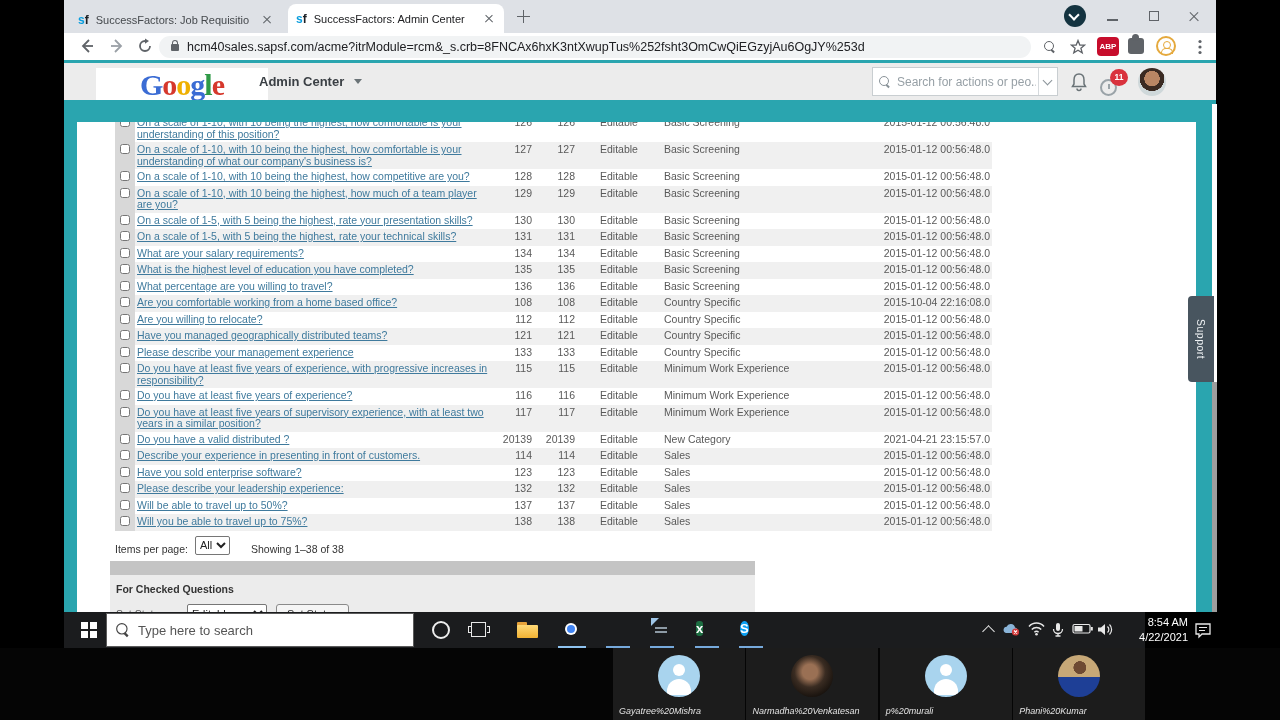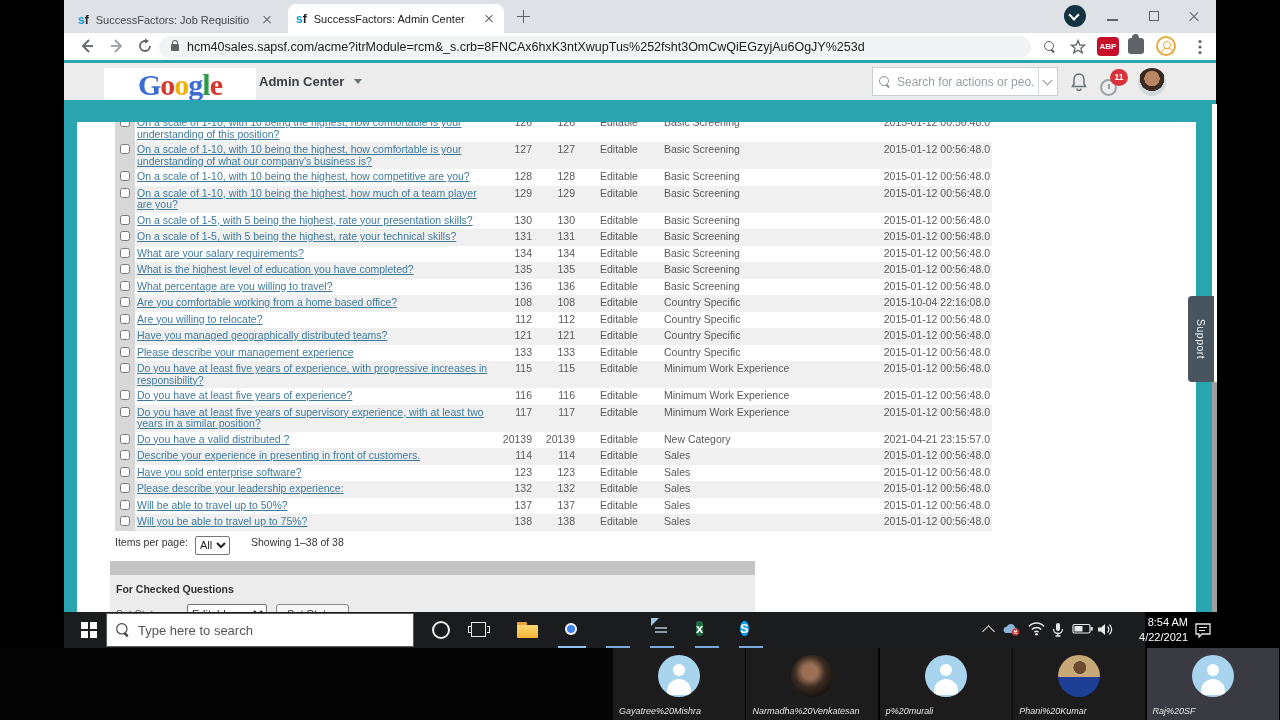--- a/index.html
+++ b/index.html
@@ -48,22 +48,22 @@
   #puzzle:before { content:""; position:absolute; left:4px; top:-4px; width:7px; height:7px; background:#5f6368; border-radius:50%; }
   #ext-person { left:1092px; top:3px; width:20px; height:20px; border-radius:50%;
     border:2px solid #e5a93d; background:#fff; position:absolute; }
   #ext-person:before { content:""; position:absolute; left:5px; top:3px; width:6px; height:6px;
     border:1.5px solid #e5a93d; border-radius:50%; }
   #ext-person:after { content:""; position:absolute; left:3px; top:10px; width:10px; height:5px;
     border:1.5px solid #e5a93d; border-bottom:none; border-radius:5px 5px 0 0; }
 
   
   #sfheader { left:0; top:60px; width:1152px; height:40px; background:#ececec; border-top:3px solid #2aa5af; }
-  #logobox { left:32px; top:5px; width:152px; height:33px; background:#fff; display:flex;
-    align-items:center; justify-content:center; overflow:hidden;margin-left:8px; }
+  #logobox { left:32px; top:5px; width:172px; height:33px; background:#fff; display:flex;
+    align-items:center; justify-content:center; overflow:hidden; }
   #googlelogo { font-family:"Liberation Serif", serif; font-size:30px; font-weight:bold; letter-spacing:-1px; }
   #module { left:195px; top:0; height:37px; display:flex; align-items:center; gap:10px;
     font-size:13px; font-weight:bold; color:#3a3f44; }
   .dd-arrow { width:0; height:0; border-left:4px solid transparent; border-right:4px solid transparent;
     border-top:5px solid #6a7377; }
   #sfsearch { left:808px; top:4px; width:186px; height:29px; background:#fff; border:1px solid #c9ced1;
     display:flex; align-items:center; padding:0 6px; }
   #sfsearch .mag:before { border-color:#8a9399; } #sfsearch .mag:after { background:#8a9399; }
   #sfsearch input { border:none; outline:none; flex:1; font-size:12px; color:#555; width:100px;
     font-family:"Liberation Sans", sans-serif; }
@@ -96,21 +96,21 @@
   td { padding:2px 2px; vertical-align:top; line-height:11.5px; }
   tr.alt { background:#f0f0f0; }
   td.cb { background:#d8d8d8; text-align:center; padding-top:2px; }
   td.cb input { width:10px; height:10px; accent-color:#fff; }
   a.q { color:#3f7a9d; }
   td.num { text-align:right; padding-right:3px; }
   td.status { padding-left:22px; }
   td.cat { padding-left:2px; }
   td.ts { text-align:right; padding-right:2px; }
 
-  #pager { display:flex; align-items:flex-start; gap:7px; margin-top:5px; font-size:10.5px; color:#333; }
+  #pager { display:flex; align-items:flex-end; gap:7px; margin-top:5px; font-size:10.5px; color:#333; }
   select { font-family:"Liberation Sans", sans-serif; font-size:11px; color:#222; background:#fff;
     border:1px solid #767676; border-radius:2px; height:19px; }
   #pager .showing { margin-left:14px; }
   #graybar { margin-left:-5px; margin-top:6px; width:645px; height:14px; background:#c4c4c4; }
   #checkedpanel { margin-left:-5px; width:645px; background:#ececec; padding:8px 6px 10px 6px; font-size:10.5px; color:#555; }
   #checkedpanel .title { font-weight:bold; color:#333; font-size:10.5px; margin-bottom:9px; }
   .cp-row { display:flex; align-items:center; gap:9px; margin-bottom:8px; }
   .cp-row label { width:62px; }
   .btn { font-family:"Liberation Sans", sans-serif; font-size:11px; color:#222; background:#f5f5f5;
     border:1px solid #8a8a8a; border-radius:3px; height:20px; padding:0 10px; }
@@ -619,20 +619,13 @@
       <div class="pavatar silhouette">
         <div class="ph-head"></div>
         <div class="ph-body"></div>
       </div>
       <div class="pname">p%20murali</div>
     </div>
     <div class="tile" style="left: 1013.2px;">
       <div class="pavatar photo-suit"></div>
       <div class="pname">Phani%20Kumar</div>
     </div>
-    <div class="tile hl" style="left: 1146.6px;">
-      <div class="pavatar silhouette">
-        <div class="ph-head"></div>
-        <div class="ph-body"></div>
-      </div>
-      <div class="pname">Raj%20SF</div>
-    </div>
   </div>
 
 </body></html>

